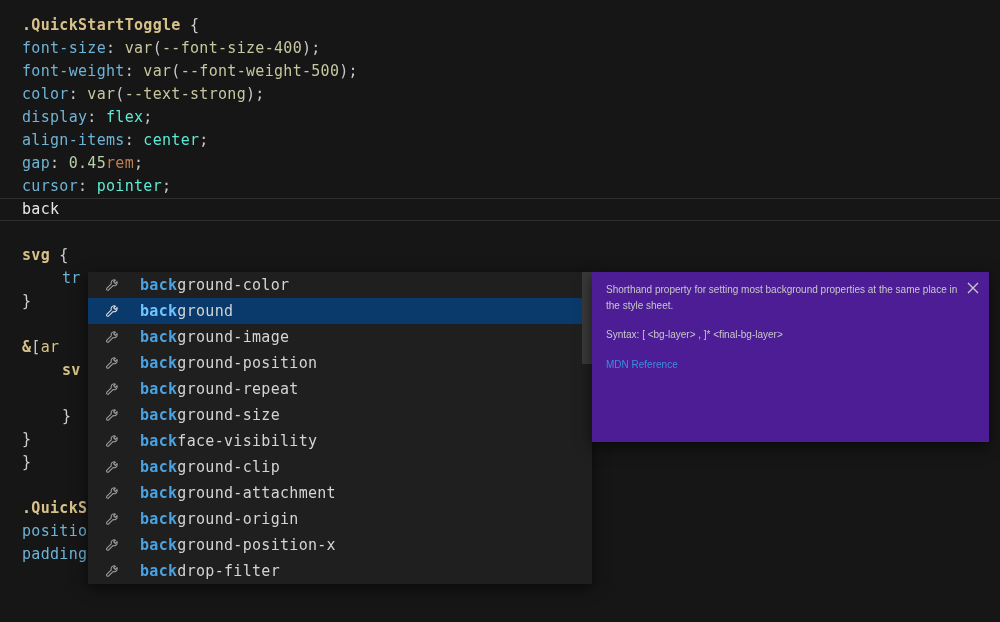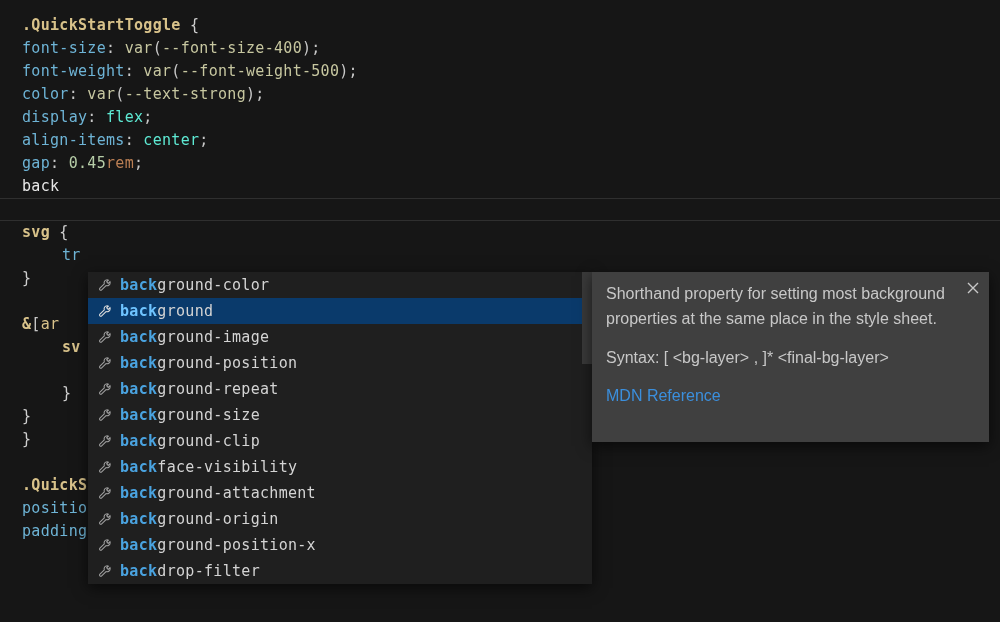--- a/index.html
+++ b/index.html
@@ -49,23 +49,23 @@
     top: 272px;
     width: 504px;
     background: #1f1f1f;
     box-shadow: 0 4px 14px rgba(0,0,0,0.6);
     z-index: 10;
     font-family: inherit;
   }
   .suggest-row {
     display: flex;
     align-items: center;
-    gap: 8px;
+    gap: 21px;
     height: 26px;
-    padding: 0 10px;
+    padding: 0 17px;
     color: #cfcfcf;
     cursor: pointer;
   }
   .suggest-row.selected {
     background: #0a3a6b;
     color: #ffffff;
     align-items: center;
   }
   .suggest-row .icon {
     width: 14px; height: 14px;
@@ -93,25 +93,25 @@
     background: #3a3a3a;
   }
 
   
   .docs {
     position: absolute;
     left: 592px;
     top: 272px;
     width: 397px;
     min-height: 170px;
-    background: #404040;
+    background: #4c1d95;
     box-shadow: 0 4px 14px rgba(0,0,0,0.6);
     color: #c8c8c8;
     font-family: -apple-system, BlinkMacSystemFont, "Segoe UI", sans-serif;
-    font-size: 16px;
+    font-size: 10px;
     line-height: 1.55;
     padding: 10px 28px 14px 14px;
     letter-spacing: 0;
     z-index: 10;
   }
   .docs-close {
     position: absolute;
     top: 6px; right: 6px;
     width: 20px; height: 20px;
     display: flex; align-items: center; justify-content: center;
@@ -136,20 +136,21 @@
   <div class="line indent1"><span class="prop">font-weight</span><span class="punct">: </span><span class="fn">var</span><span class="punct">(</span><span class="str">--font-weight-500</span><span class="punct">);</span></div>
 
   <div class="line indent1"><span class="prop">color</span><span class="punct">: </span><span class="fn">var</span><span class="punct">(</span><span class="str">--text-strong</span><span class="punct">);</span></div>
 
   <div class="line indent1"><span class="prop">display</span><span class="punct">: </span><span class="val">flex</span><span class="punct">;</span></div>
 
   <div class="line indent1"><span class="prop">align-items</span><span class="punct">: </span><span class="val">center</span><span class="punct">;</span></div>
 
   <div class="line indent1"><span class="prop">gap</span><span class="punct">: </span><span class="num">0.45</span><span class="unit">rem</span><span class="punct">;</span></div>
 
+  <div class="line indent1"><span class="prop">cursor</span><span class="punct">: </span><span class="val">pointer</span><span class="punct">;</span></div>
 
   <div class="line indent1"><span class="cursor-word">back</span></div>
 
   <div class="line indent1"> </div>
 
   <div class="line indent1"><span class="sel">svg</span><span class="brace"> {</span></div>
 
   <div class="line indent2"><span class="prop">tr</span></div>
 
   <div class="line indent1"><span class="brace">}</span></div>
@@ -226,29 +227,29 @@
           </svg>
         </span>
         <span class="suggest-label"><span class="match">back</span><span class="rest">ground-size</span></span>
       </div>
       <div class="suggest-row">
         <span class="icon">
           <svg viewBox="0 0 16 16">
             <path d="M10.5 2.0a3.5 3.5 0 0 0-3.3 4.7L2.2 11.7a1.4 1.4 0 0 0 2.0 2.0l5.0-5.0a3.5 3.5 0 0 0 4.7-3.3 3.5 3.5 0 0 0-0.2-1.2l-2.0 2.0-1.8-1.8 2.0-2.0a3.5 3.5 0 0 0-1.4-0.4z"></path>
           </svg>
         </span>
+        <span class="suggest-label"><span class="match">back</span><span class="rest">face-visibility</span></span>
+      </div>
+      <div class="suggest-row">
+        <span class="icon">
+          <svg viewBox="0 0 16 16">
+            <path d="M10.5 2.0a3.5 3.5 0 0 0-3.3 4.7L2.2 11.7a1.4 1.4 0 0 0 2.0 2.0l5.0-5.0a3.5 3.5 0 0 0 4.7-3.3 3.5 3.5 0 0 0-0.2-1.2l-2.0 2.0-1.8-1.8 2.0-2.0a3.5 3.5 0 0 0-1.4-0.4z"></path>
+          </svg>
+        </span>
         <span class="suggest-label"><span class="match">back</span><span class="rest">ground-clip</span></span>
-      </div>
-      <div class="suggest-row">
-        <span class="icon">
-          <svg viewBox="0 0 16 16">
-            <path d="M10.5 2.0a3.5 3.5 0 0 0-3.3 4.7L2.2 11.7a1.4 1.4 0 0 0 2.0 2.0l5.0-5.0a3.5 3.5 0 0 0 4.7-3.3 3.5 3.5 0 0 0-0.2-1.2l-2.0 2.0-1.8-1.8 2.0-2.0a3.5 3.5 0 0 0-1.4-0.4z"></path>
-          </svg>
-        </span>
-        <span class="suggest-label"><span class="match">back</span><span class="rest">face-visibility</span></span>
       </div>
       <div class="suggest-row">
         <span class="icon">
           <svg viewBox="0 0 16 16">
             <path d="M10.5 2.0a3.5 3.5 0 0 0-3.3 4.7L2.2 11.7a1.4 1.4 0 0 0 2.0 2.0l5.0-5.0a3.5 3.5 0 0 0 4.7-3.3 3.5 3.5 0 0 0-0.2-1.2l-2.0 2.0-1.8-1.8 2.0-2.0a3.5 3.5 0 0 0-1.4-0.4z"></path>
           </svg>
         </span>
         <span class="suggest-label"><span class="match">back</span><span class="rest">ground-attachment</span></span>
       </div>
       <div class="suggest-row">

